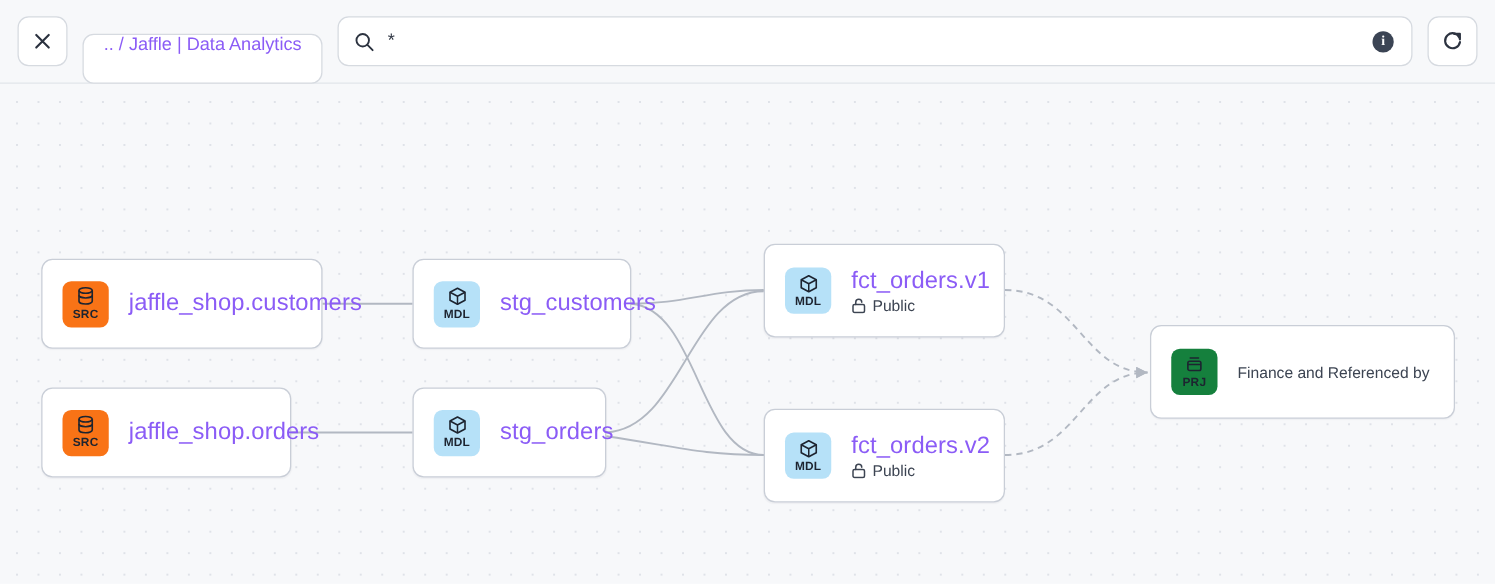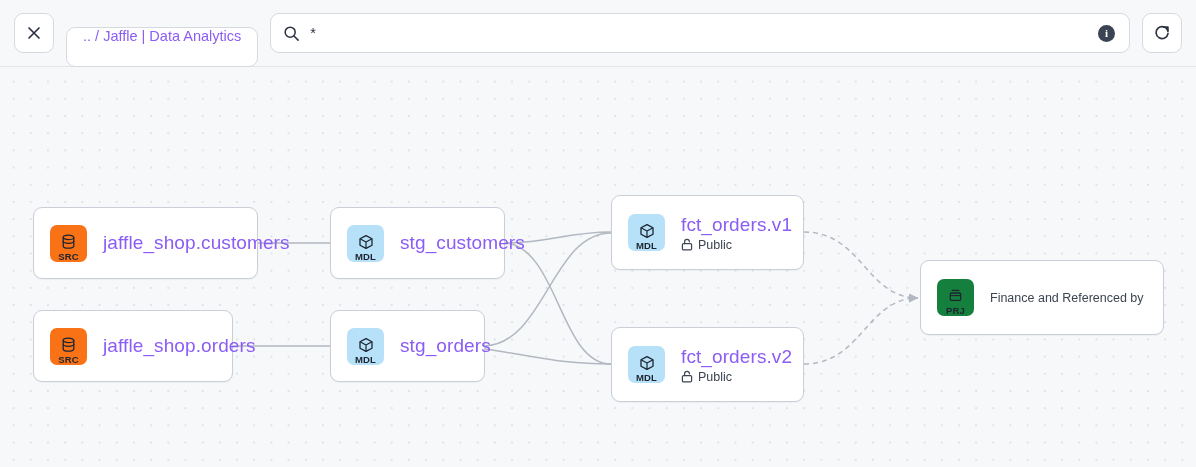--- a/index.html
+++ b/index.html
@@ -139,21 +139,21 @@
     z-index: 2;
   }
 
   .badge {
     width: 37px;
     height: 37px;
     border-radius: 7px;
     display: flex;
     flex-direction: column;
     align-items: center;
-    justify-content: flex-end;
+    justify-content: center;
     flex: 0 0 auto;
     gap: 0px;
     color: #1d2430;
   }
   .badge .glyph { line-height: 0; height: 16px; display:flex; align-items:center; }
   .badge .kind {
     font-size: 9.5px;
     font-weight: 600;
     letter-spacing: 0.2px;
     line-height: 11px;

